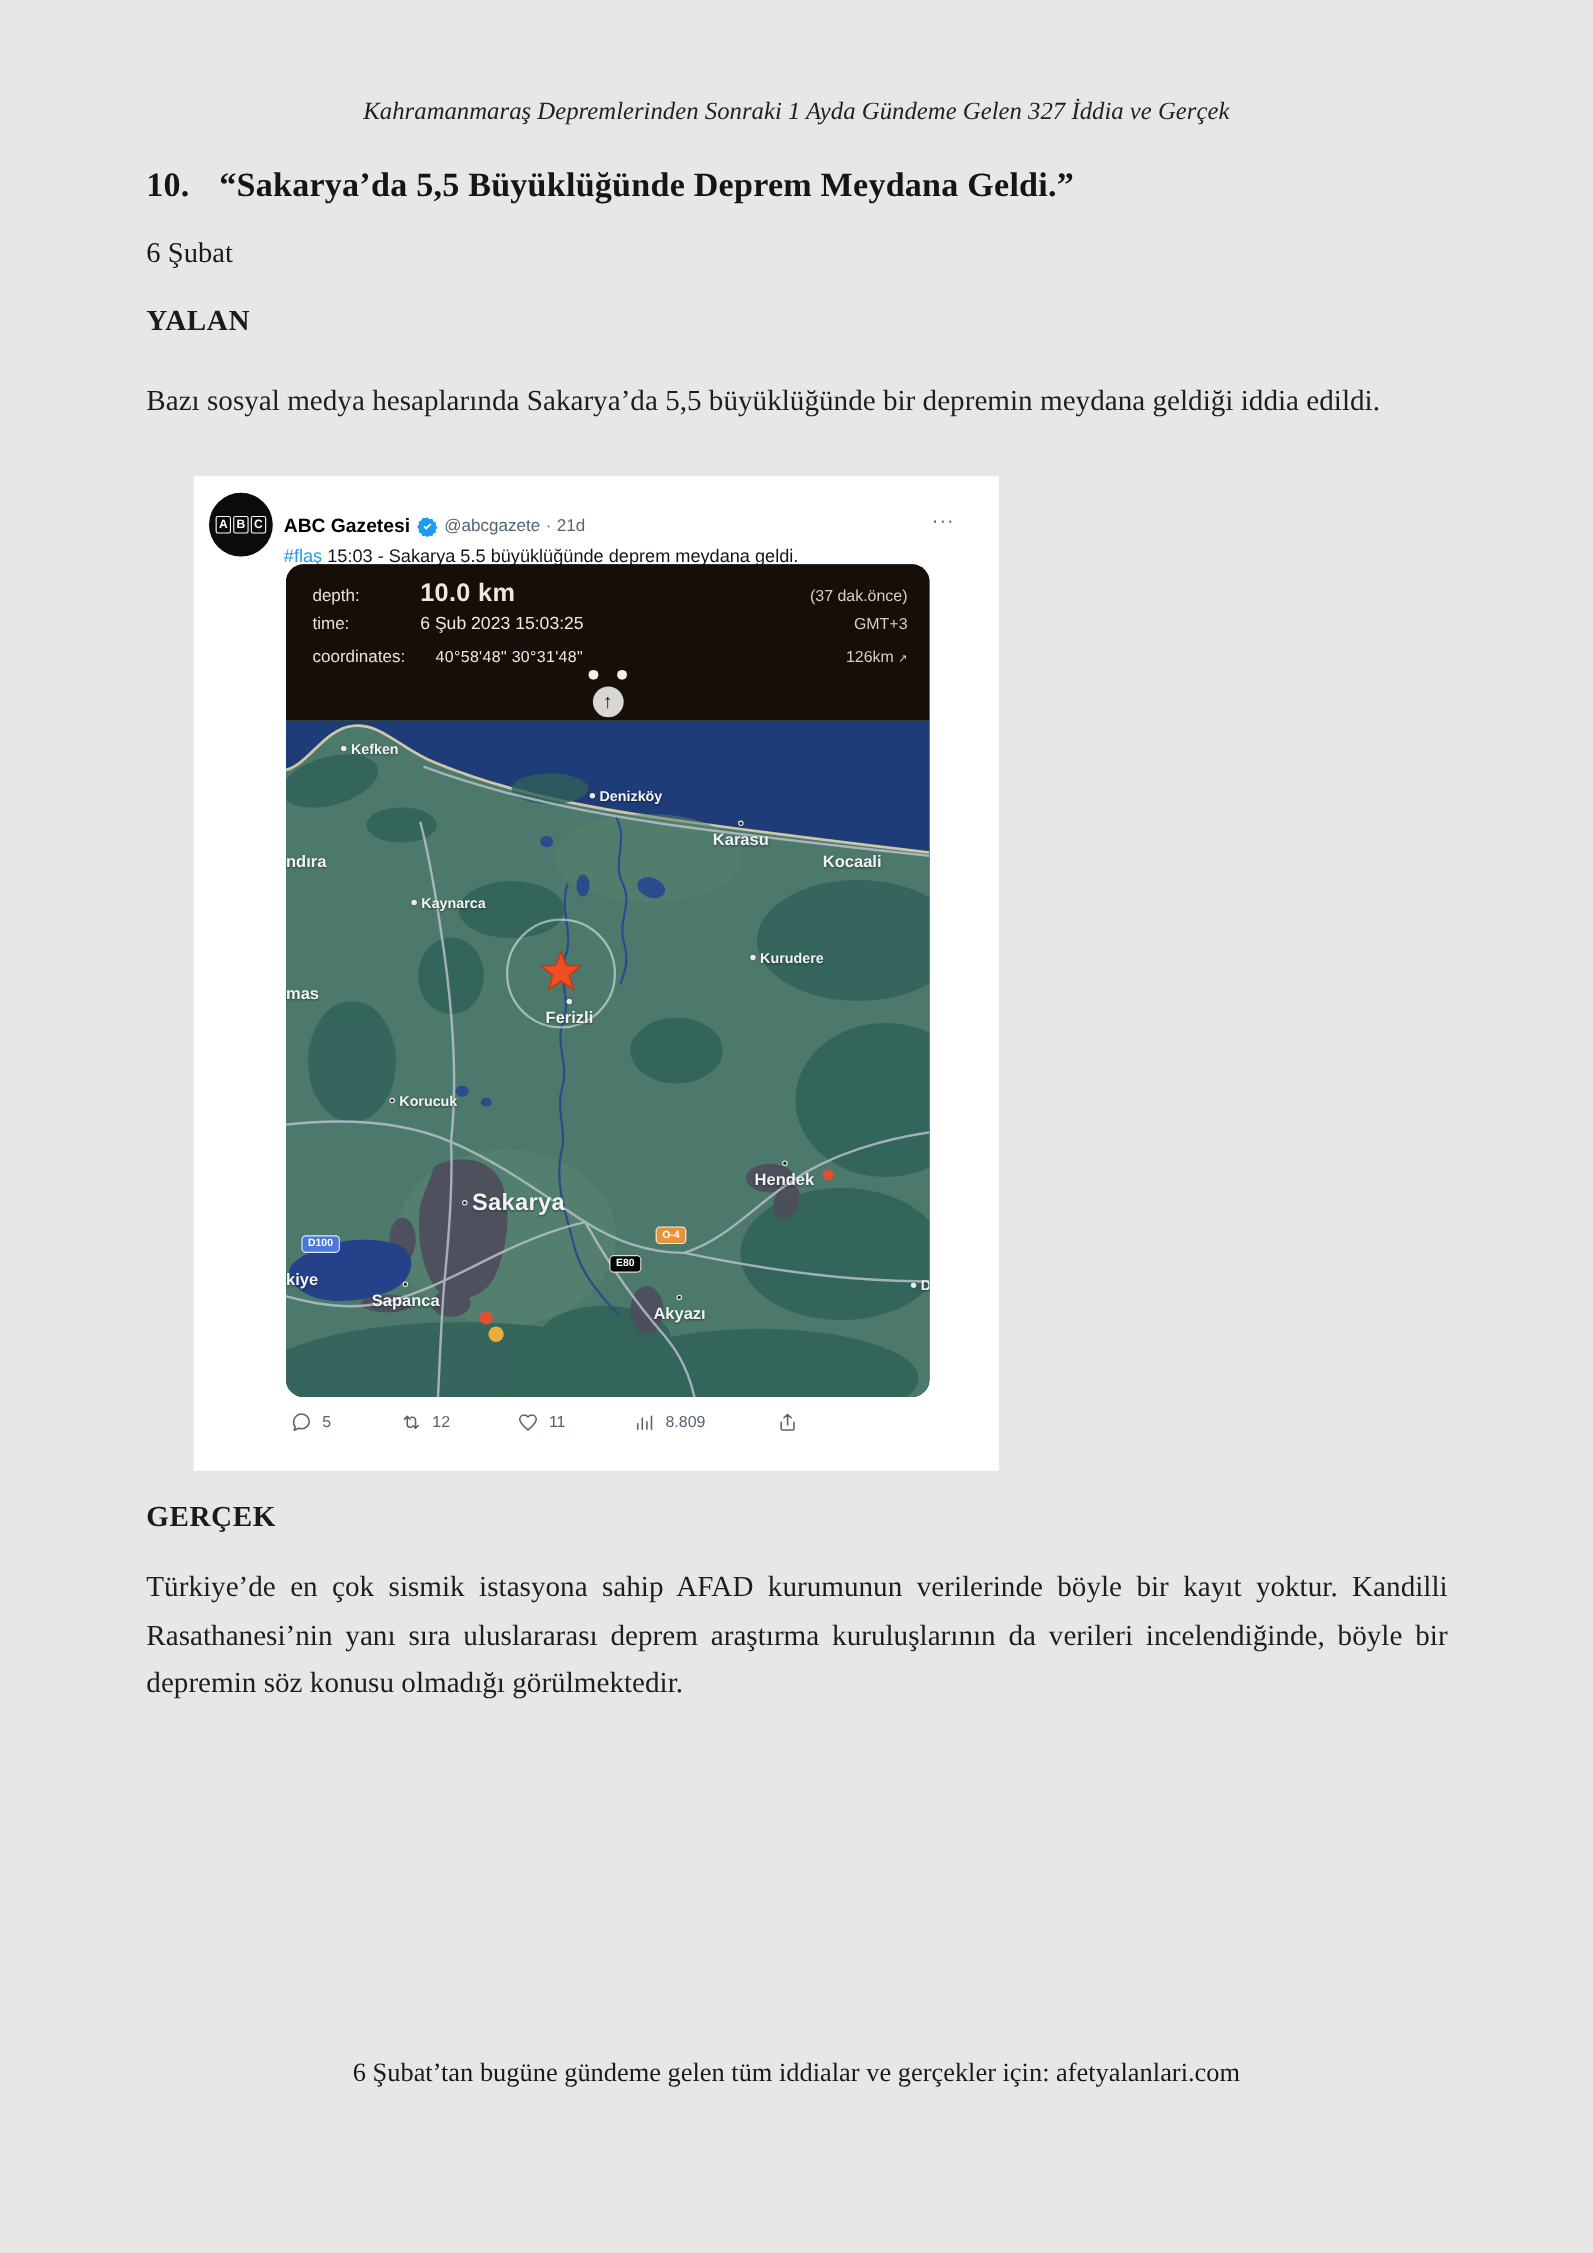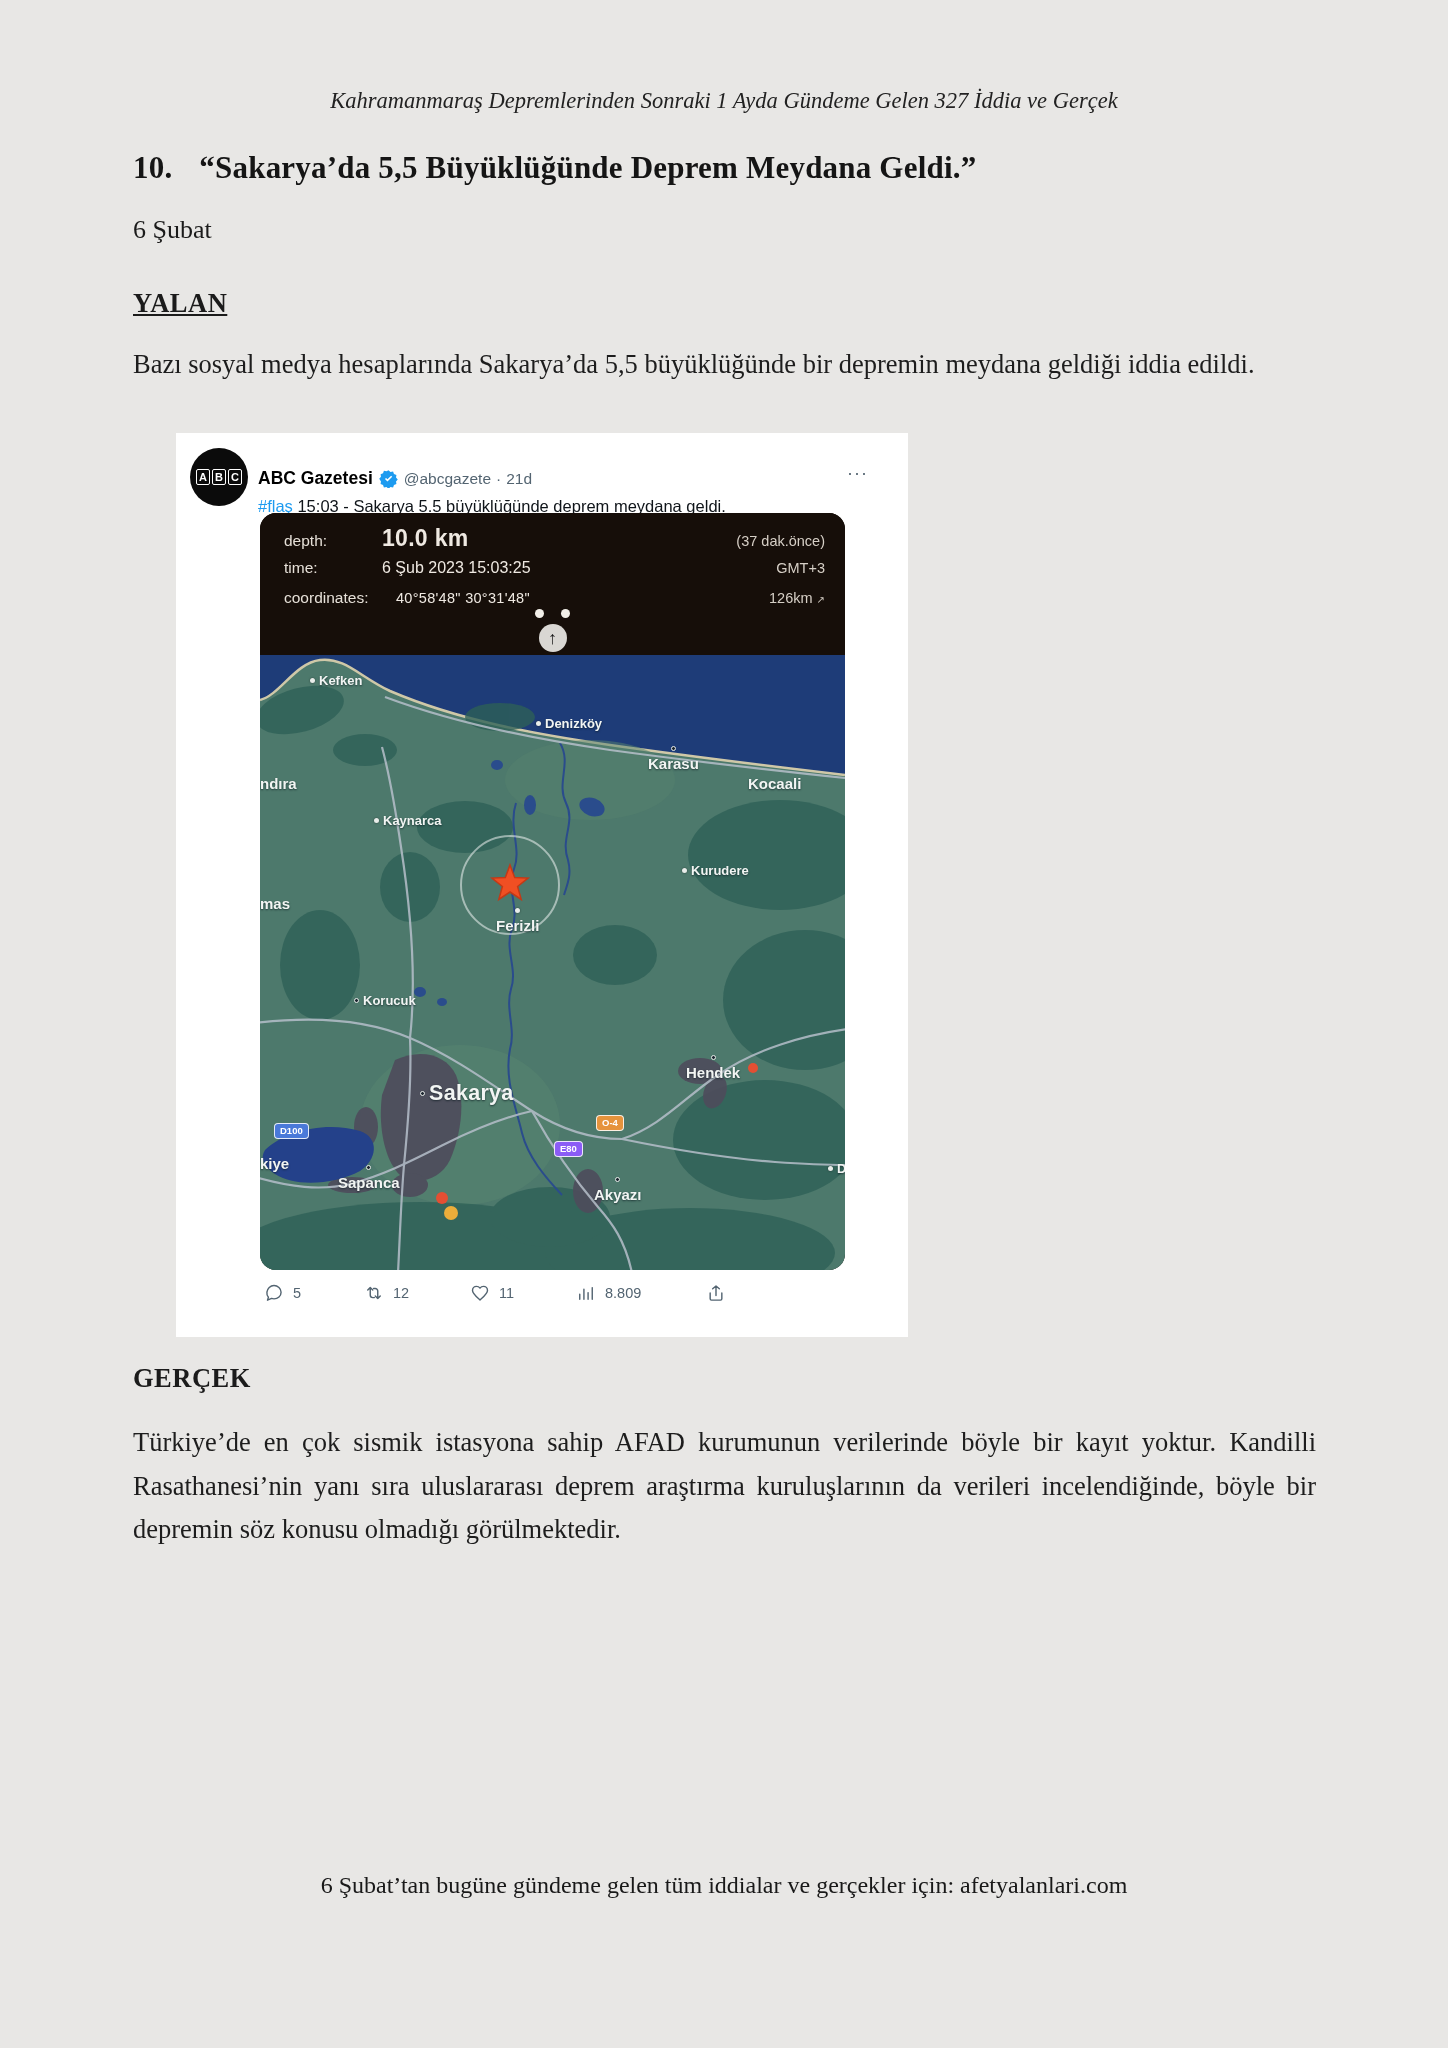--- a/index.html
+++ b/index.html
@@ -8,21 +8,21 @@
 
   .page { position:absolute; inset:0; }
 
   
   .doc-header { position:absolute; top:88px; left:0; width:100%; text-align:center;
     font-style:italic; font-size:22.5px; color:#222; }
   .claim-heading { position:absolute; top:150px; left:133px; width:1185px; display:flex; gap:27px;
     font-weight:bold; font-size:31px; letter-spacing:.2px; color:#151515; }
   .claim-date { position:absolute; top:215px; left:133px; font-size:26px; }
   .verdict { position:absolute; left:133px; font-weight:bold; font-size:26.5px; letter-spacing:.5px; }
-  .verdict.yalan { top:288px;text-decoration:underline; }
+  .verdict.yalan { top:276px; }
   .verdict.gercek { top:1363px; }
   .para { position:absolute; left:133px; width:1183px; font-size:26.5px; text-align:justify; color:#1d1d1d; }
   .para.claim-body { top:344px; line-height:40px; }
   .para.fact-body { top:1421px; line-height:43.5px; }
   .doc-footer { position:absolute; top:1872px; left:0; width:100%; text-align:center; font-size:24px; color:#191919; }
   .page-number { position:absolute; top:1933px; left:0; width:100%; text-align:center; font-size:22px; }
 
   
   .tweet-card { position:absolute; left:176px; top:433px; width:732px; height:904px; background:#ffffff;
     font-family:"Liberation Sans", sans-serif; }
@@ -59,21 +59,21 @@
   .map-label { position:absolute; color:#f2f5f3; font-weight:bold; text-shadow:0 1px 2px rgba(10,25,30,.65);
     white-space:nowrap; display:flex; align-items:center; gap:4px; }
   .map-label.sm { font-size:13px; } .map-label.md { font-size:15px;flex-direction:column; } .map-label.lg { font-size:21.5px; letter-spacing:.3px; }
   .map-label .dot { width:5px; height:5px; border-radius:50%; flex:none; }
   .map-label .dot.light { background:#e9edea; box-shadow:0 0 2px rgba(0,0,0,.5); }
   .map-label .dot.dark { background:#1d2731; border:1.5px solid #e9edea; width:5px; height:5px; }
   .road-badge { position:absolute; font-size:9.5px; font-weight:bold; color:#fff; padding:1px 5px;
     border-radius:4px; border:1.5px solid rgba(255,255,255,.85); line-height:12px; }
   .road-badge.blue { background:#4a79d9; }
   .road-badge.orange { background:#e6933c; }
-  .road-badge.green { background:#8b5cf6; }
+  .road-badge.green { background:#000000; }
   .marker { position:absolute; border-radius:50%; }
 
   
   .stats-row { position:absolute; top:850px; left:0; width:100%; height:30px; color:#536471; }
   .stat { position:absolute; display:flex; align-items:center; gap:9px; font-size:14.5px; }
   .stat svg { width:20px; height:20px; stroke:#536471; fill:none; stroke-width:1.7; stroke-linecap:round; stroke-linejoin:round; }
   .stat.replies { left:88px; } .stat.retweets { left:188px; } .stat.likes { left:294px; }
   .stat.views { left:400px; } .stat.share { left:530px; }
 
   .badge-check { width:19px; height:19px; }

